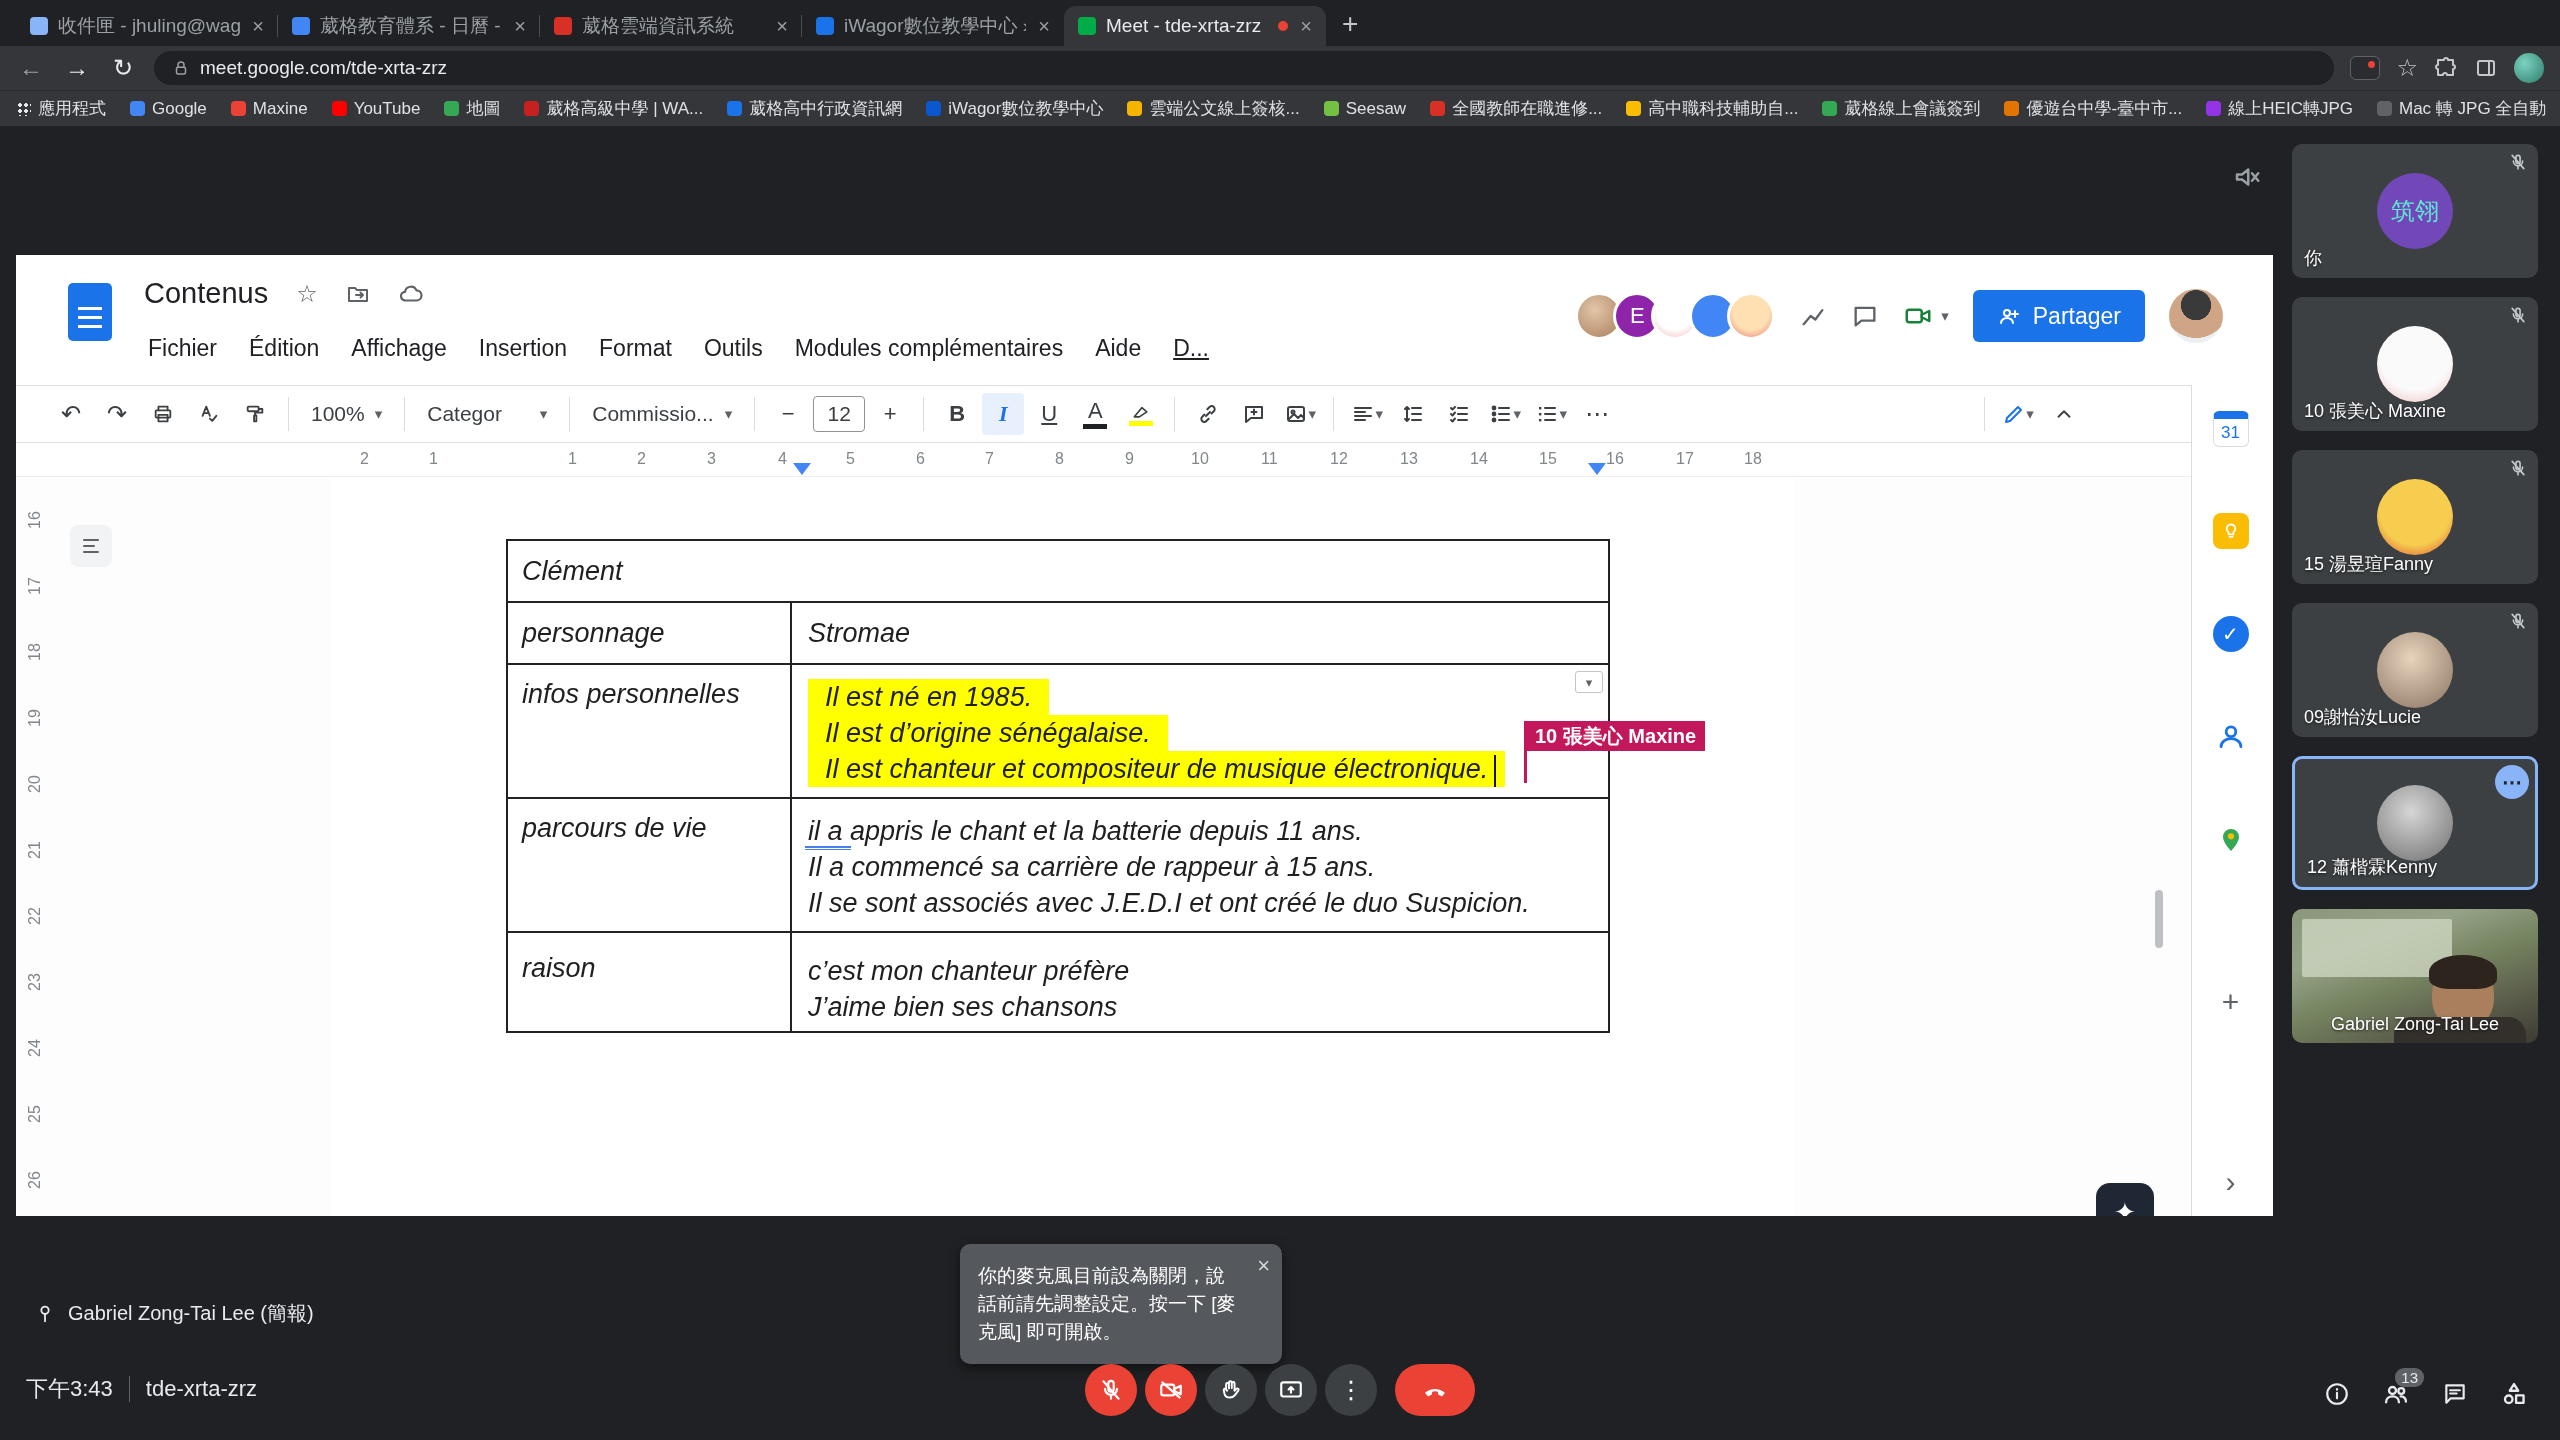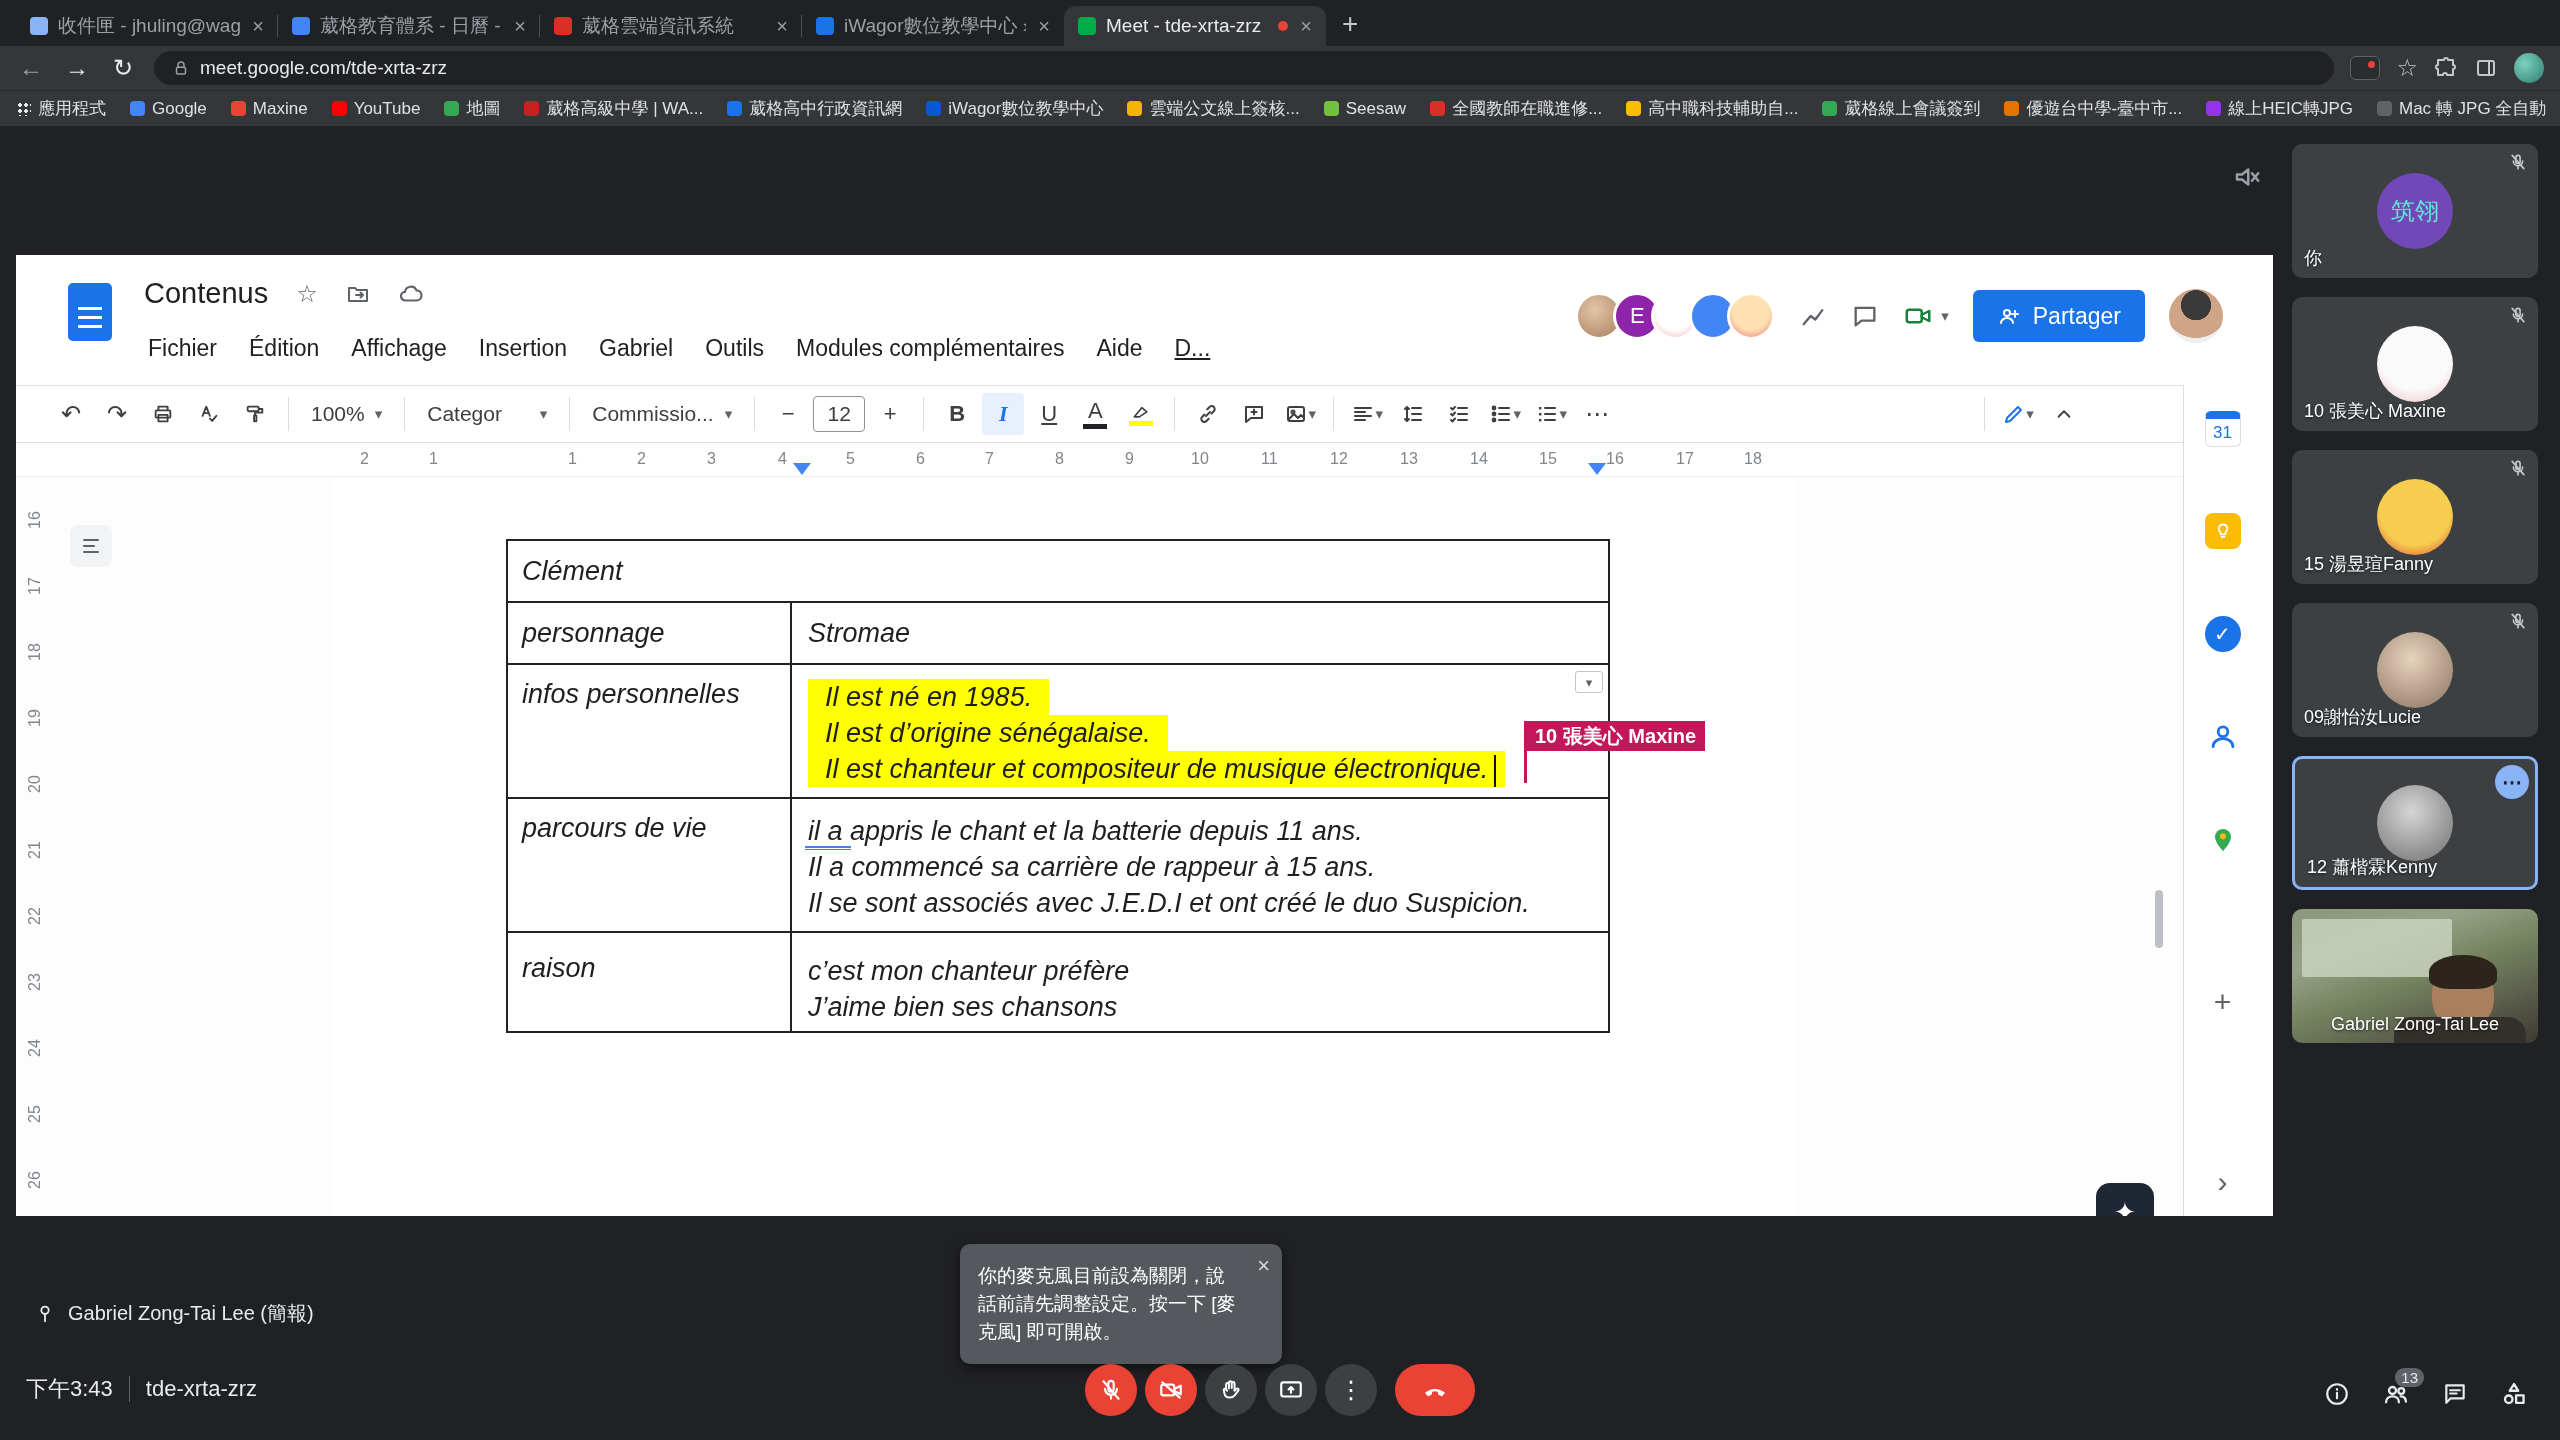--- a/index.html
+++ b/index.html
@@ -110,21 +110,21 @@
                  font-weight:bold; font-size:20px; display:flex; align-items:center; padding:0 9px; white-space:nowrap; }
   .cursor-bar { position:absolute; left:1016px; top:56px; width:3px; height:62px; background:#c2185b; }
   .text-caret { position:absolute; left:986px; top:90px; width:2px; height:32px; background:#111; }
   .sugg-line { position:absolute; left:297px; top:47px; width:46px; height:4px;
                border-top:2px solid #4a7fe8; border-bottom:1px solid #4a7fe8; }
 
   .explore-btn { position:absolute; left:2080px; top:706px; width:58px; height:58px; background:#202734; border-radius:14px;
                  display:flex; align-items:center; justify-content:center; color:#fff; font-size:26px; font-style:normal; }
   .d-scrollthumb { position:absolute; left:2139px; top:413px; width:8px; height:58px; background:#bdc1c6; border-radius:4px; }
 
-  .d-rail { position:absolute; right:12px; top:130px; bottom:0; width:78px; background:#fff; border-left:1px solid #dadce0;
+  .d-rail { position:absolute; right:4px; top:130px; bottom:0; width:78px; background:#fff; border-left:1px solid #dadce0;
             display:flex; flex-direction:column; align-items:center; }
   .rail-ic { width:44px; height:44px; display:flex; align-items:center; justify-content:center; position:absolute; }
   .cal-ic { width:36px; height:36px; border:1px solid #dadce0; border-radius:6px; color:#1a73e8; font-size:17px;
             display:flex; align-items:center; justify-content:center; border-top:8px solid #1a73e8; }
   .keep-ic { width:36px; height:36px; background:#fbbc04; border-radius:8px; display:flex; align-items:center; justify-content:center; color:#fff; }
   .tasks-ic { width:36px; height:36px; background:#1a73e8; border-radius:50%; color:#fff; font-size:20px;
               display:flex; align-items:center; justify-content:center; }
   .rail-plus { font-size:30px; color:#5f6368; }
   .rail-chev { font-size:30px; color:#5f6368; }
 
@@ -328,21 +328,21 @@
               <svg width="26" height="26" viewBox="0 0 24 24" fill="none" stroke="#5f6368" stroke-width="2">
                   <path d="M7 18a4 4 0 0 1-.5-8A5.5 5.5 0 0 1 17 8.6 3.8 3.8 0 0 1 17 18H7z"></path>
                 </svg>
             </span>
           </div>
           <div class="d-menus">
             <span>Fichier</span>
             <span>Édition</span>
             <span>Affichage</span>
             <span>Insertion</span>
-            <span>Gabriel</span>
+            <span>Format</span>
             <span>Outils</span>
             <span>Modules complémentaires</span>
             <span>Aide</span>
             <span class="d-menu-d">D...</span>
           </div>
           <div class="d-right">
             <div class="collab">
               <span class="cav" style="background:radial-gradient(circle at 40% 35%, #e3c6a8, #a87f5d)"></span>
               <span class="cav" style="background:#8e24aa">E</span>
               <span class="cav" style="background:radial-gradient(circle at 50% 40%, #fff 55%, #f2b4b4)"></span>

